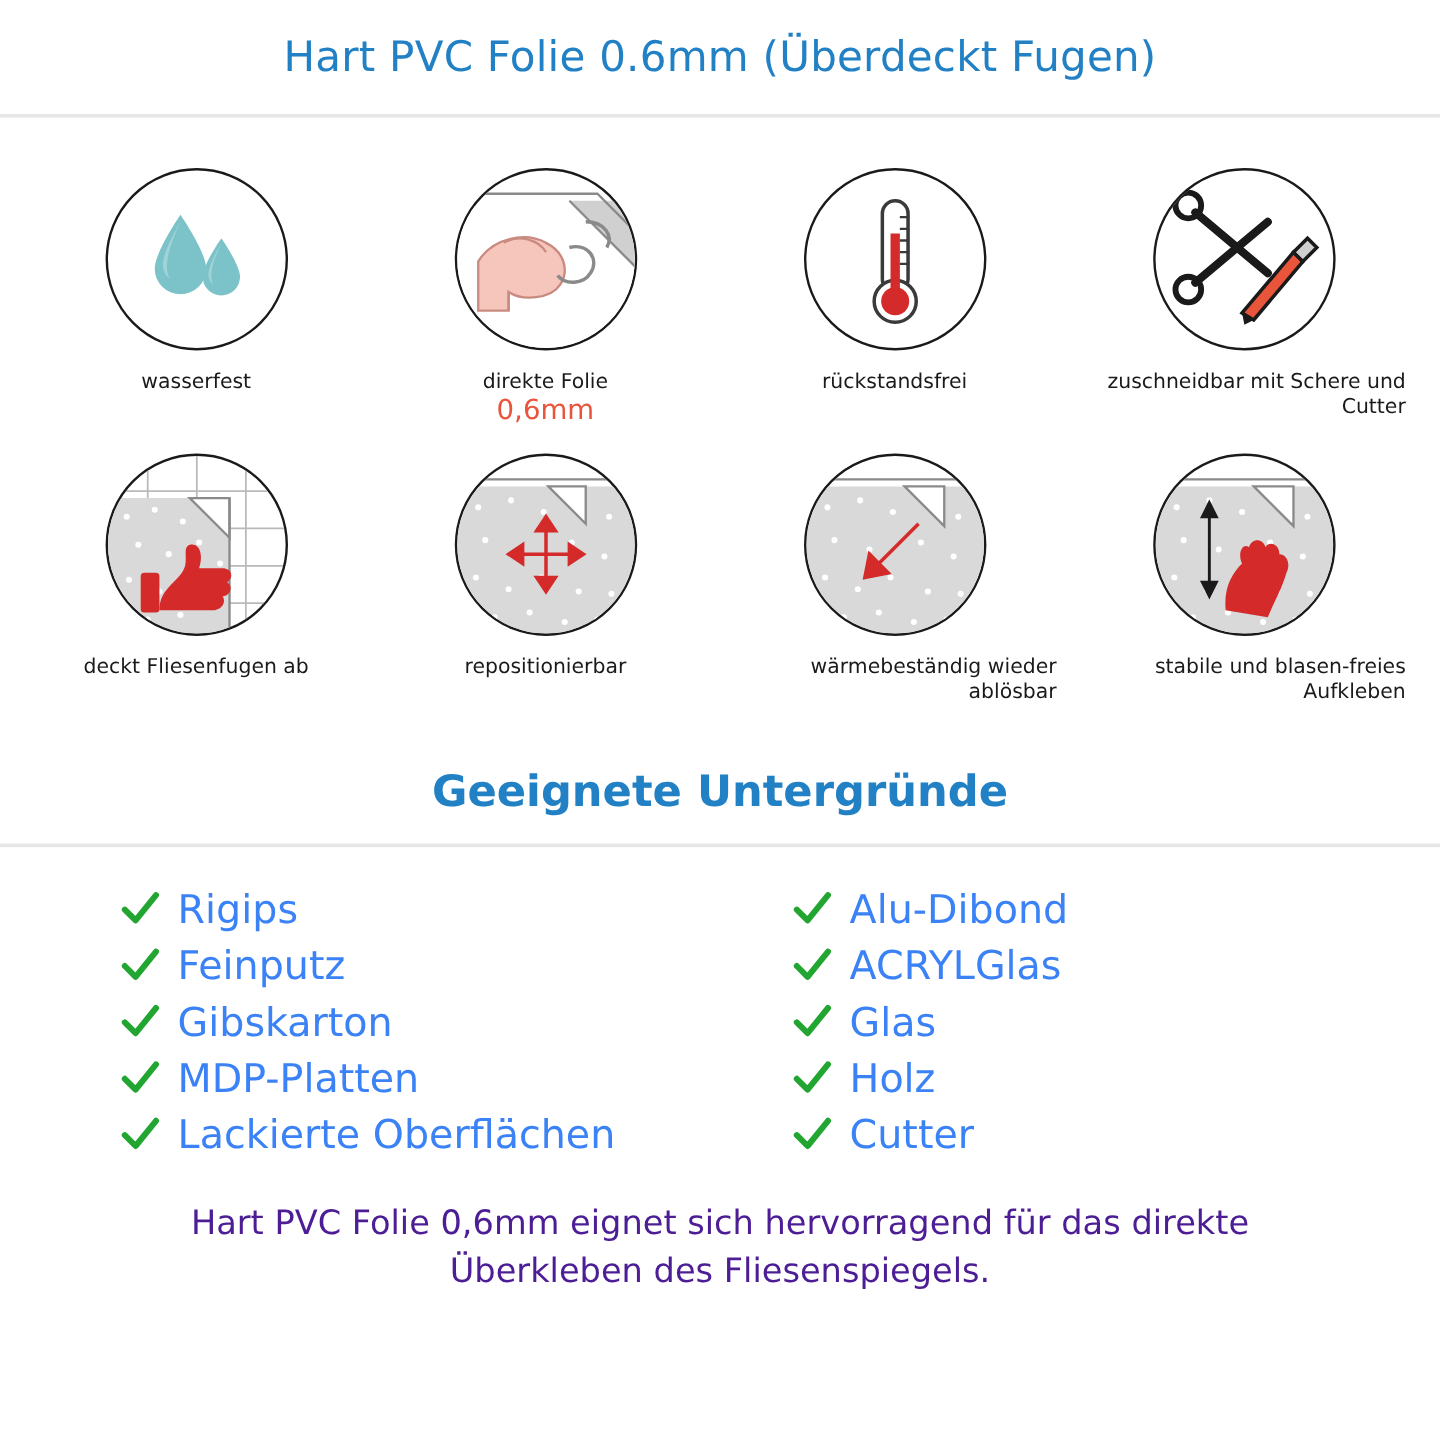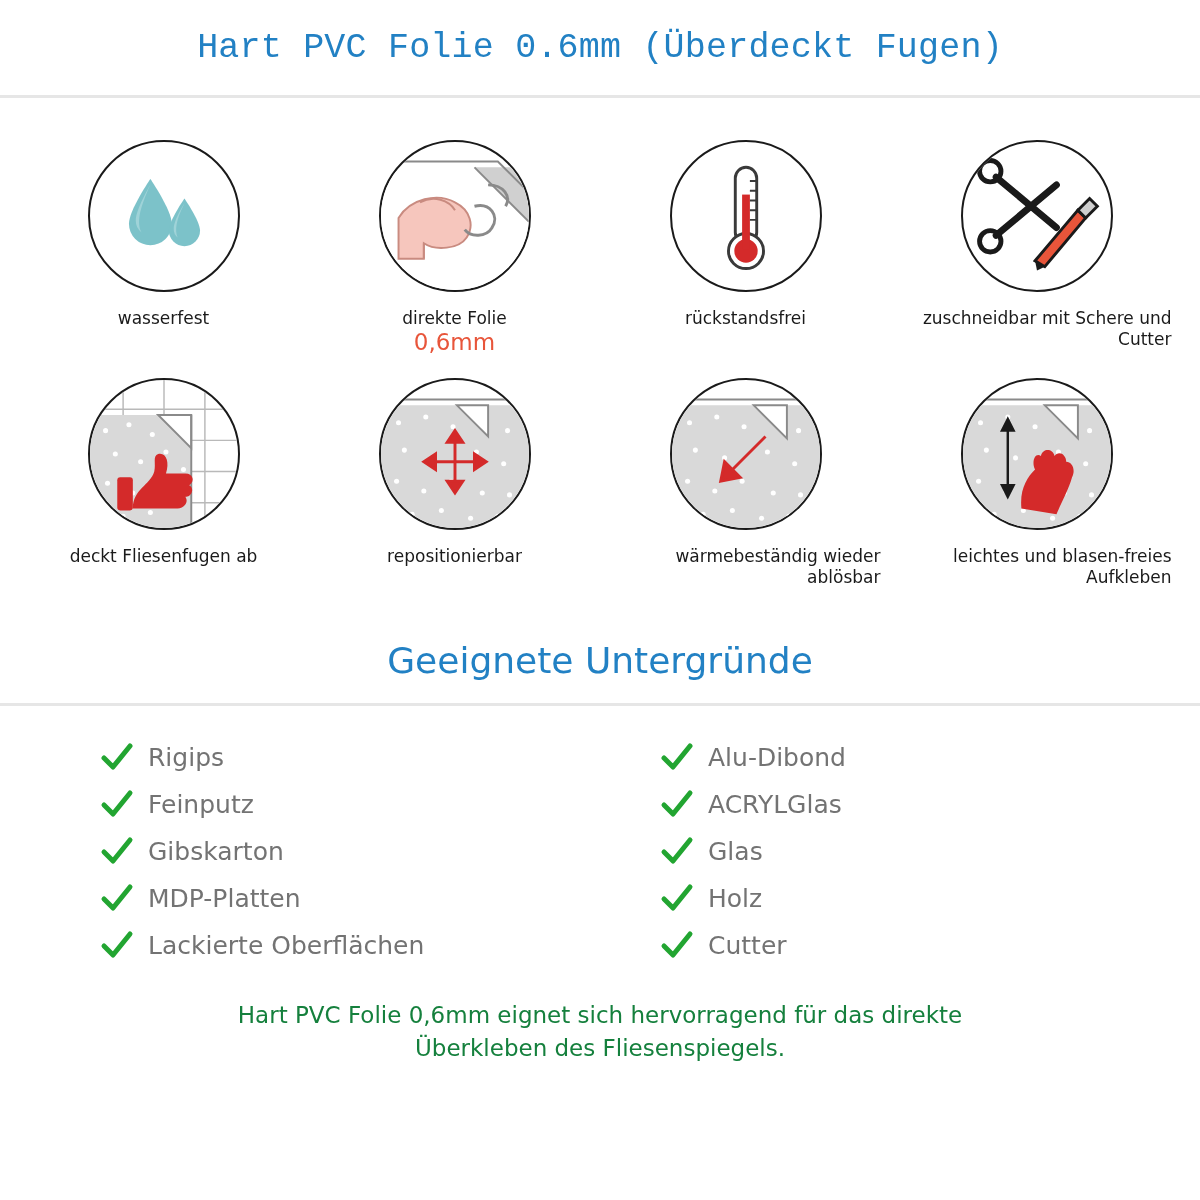--- a/index.html
+++ b/index.html
@@ -23,21 +23,20 @@
     display: flex;
     align-items: center;
     justify-content: center;
     border-bottom: 3px solid #e6e6e6;
   }
   .header-title {
     color: #2281c4;
     font-size: 35px;
     font-weight: normal;
     letter-spacing: 0.2px;
-    font-family: Liberation Mono, monospace;
   }
 
   
   .features {
     padding: 42px 18px 0 18px;
     display: grid;
     grid-template-columns: repeat(4, 1fr);
     grid-template-rows: auto auto;
     row-gap: 22px;
   }
@@ -73,57 +72,57 @@
   
   .section-title-wrap {
     margin-top: 52px;
     padding-bottom: 22px;
     border-bottom: 3px solid #e6e6e6;
     text-align: center;
   }
   .section-title {
     color: #2281c4;
     font-size: 36px;
-    font-weight: normal;
+    font-weight: bold;
   }
 
   
   .substrates {
     padding: 28px 0 0 0;
     display: grid;
     grid-template-columns: 1fr 1fr;
     column-gap: 0;
   }
   .sub-col {
     padding-left: 100px;
   }
   .sub-col.right { padding-left: 60px; }
   .sub-item {
     display: flex;
     align-items: center;
     height: 47px;
-    font-size: 25px;
-    color: #737373;
+    font-size: 33px;
+    color: #3b82f6;
   }
   .check {
     flex: 0 0 auto;
     width: 34px;
     height: 34px;
     margin-right: 14px;
     position: relative;
   }
   .check svg { display: block; }
   .sub-text { line-height: 1; }
 
   
   .footnote {
     margin-top: 30px;
     text-align: center;
-    color: #15803d;
-    font-size: 23px;
+    color: #4c1d95;
+    font-size: 28px;
     line-height: 1.45;
   }
 
   
   .icon-svg { position: absolute; inset: 0; }
 </style>
 </head>
 <body>
 
 <div class="page">
@@ -344,21 +343,21 @@
           <path d="M118 26 L84 26 L118 60 Z" fill="#ffffff" stroke="#8a8a8a" stroke-width="2"></path>
           <path d="M0 20 L152 20" stroke="#8a8a8a" stroke-width="2"></path>
           <g stroke="#1a1a1a" stroke-width="2.5" fill="#1a1a1a">
             <line x1="46" y1="48" x2="46" y2="112"></line>
             <path d="M46 40 L40 52 L52 52 Z"></path>
             <path d="M46 120 L40 108 L52 108 Z"></path>
           </g>
           <path d="M60 132 C58 112 66 100 74 92 C70 84 74 74 80 78 C82 70 92 70 94 78 C98 72 106 76 106 84 C112 84 116 92 112 100 C108 114 100 128 96 138 Z" fill="#d42a2a"></path>
         </svg>
       </div>
-      <div class="feature-label">leichtes und blasen-freies Aufkleben</div>
+      <div class="feature-label">stabile und blasen-freies Aufkleben</div>
     </div>
   </div>
 
   <div class="section-title-wrap">
     <span class="section-title">Geeignete Untergründe</span>
   </div>
 
   <div class="substrates">
     <div class="sub-col left">
       <div class="sub-item">

